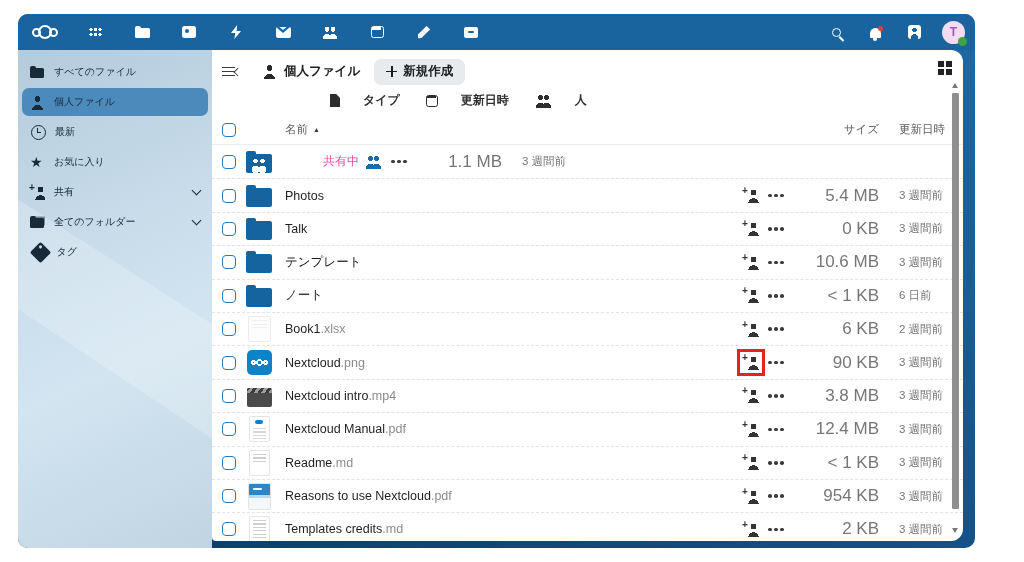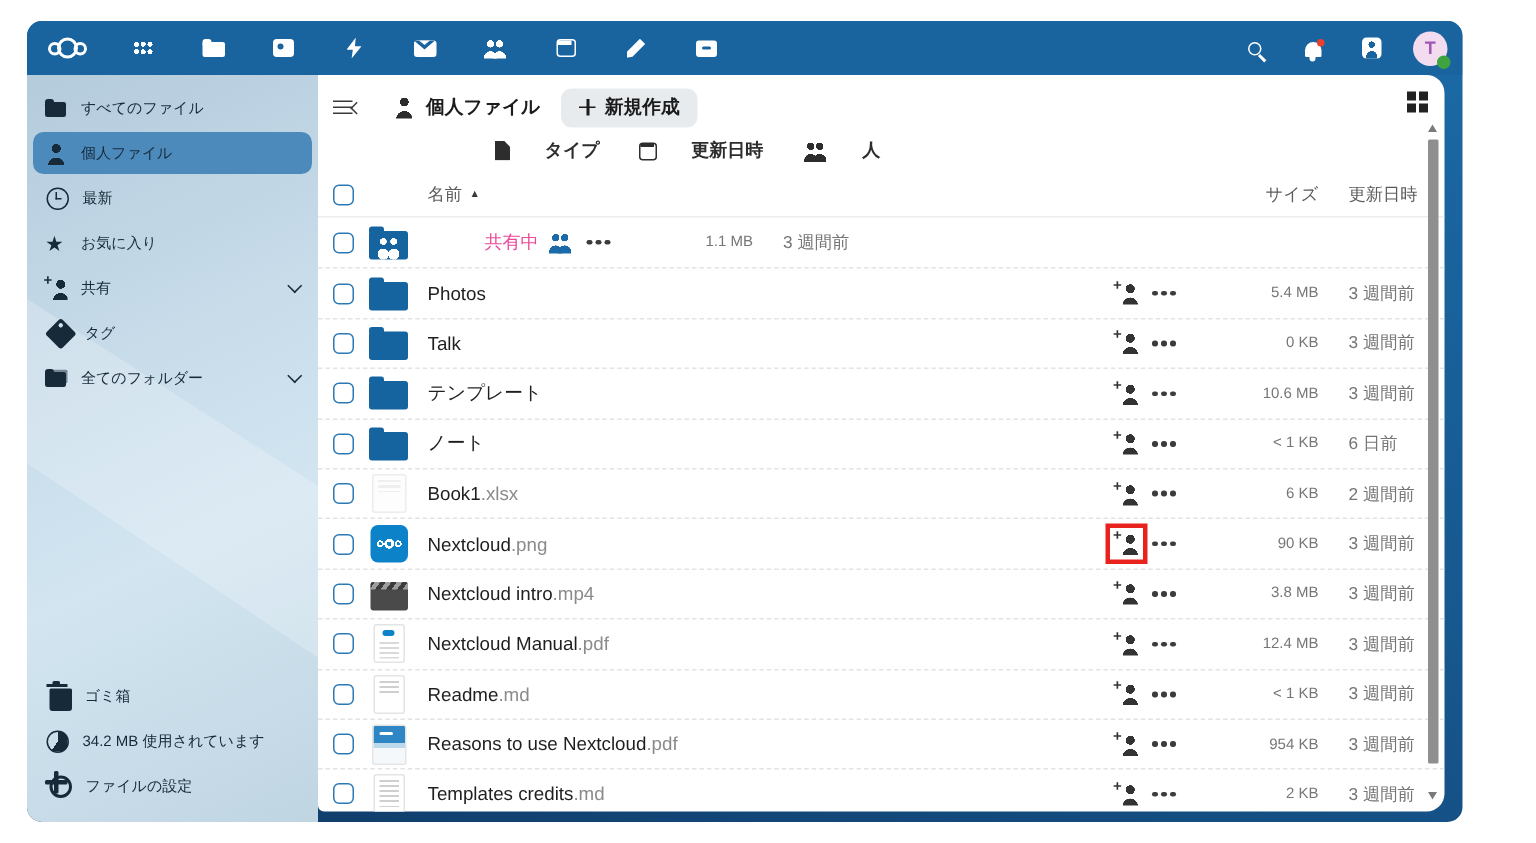--- a/index.html
+++ b/index.html
@@ -147,21 +147,21 @@
   .thumbcell{width:26px;margin-left:10px;display:flex;justify-content:center;flex:none;}
   .fname{flex:1;margin-left:13px;font-size:12.5px;color:#1f1f1f;white-space:nowrap;overflow:hidden;}
   .fname .ext{color:#8b8b8b;font-style:normal;}
   .sharecell{width:110px;display:flex;align-items:center;justify-content:flex-end;gap:7px;flex:none;}
   .sharecell .ic{color:#333;cursor:pointer;}
   .sharedlbl{font-size:12px;color:#ec4899;display:flex;align-items:center;gap:6px;cursor:pointer;}
   .sharedlbl .ic{color:#1a6ba8;}
   .annotated{outline:3px solid #e8231d;outline-offset:3px;}
   .dotscell{width:34px;display:flex;justify-content:center;flex:none;}
   .i-dots{width:3.6px;height:3.6px;border-radius:50%;background:#3c3c3c;box-shadow:6px 0 0 #3c3c3c,12px 0 0 #3c3c3c;margin-right:12px;cursor:pointer;}
-  .sizecell{width:86px;text-align:right;font-size:10px;color:#767676;flex:none;}
+  .sizecell{width:86px;text-align:right;font-size:17px;color:#767676;flex:none;}
   .modcell{width:72px;padding-left:20px;font-size:11.5px;color:#767676;flex:none;}
 
   
   .th{position:relative;display:inline-block;}
   .t-folder,.t-folder-shared{width:26px;height:19px;background:#15649f;border-radius:2px;margin-top:3px;}
   .t-folder::before,.t-folder-shared::before{content:"";position:absolute;left:0;top:-3px;width:10px;height:4px;background:#15649f;border-radius:2px 2px 0 0;}
   .t-folder-shared::after{content:"";position:absolute;inset:0;background:
     radial-gradient(circle 2.3px at 9.5px 7px,#fff 98%,transparent),
     radial-gradient(circle 2.3px at 16.5px 7px,#fff 98%,transparent),
     radial-gradient(circle 3.8px at 9.5px 15.5px,#fff 98%,transparent),
@@ -277,41 +277,27 @@
             <div class="nav-item">
     <span class="nicon ic i-star"></span>
     <span class="nlabel">お気に入り</span>
   </div>
             <div class="nav-item">
     <span class="nicon ic i-person-plus"></span>
     <span class="nlabel">共有</span>
   <span class="chev ic i-chev"></span>
             </div>
             <div class="nav-item">
-    <span class="nicon ic i-tag"></span>
-    <span class="nlabel">タグ</span>
-  </div>
-            <div class="nav-item">
     <span class="nicon ic i-folder-multi"></span>
     <span class="nlabel">全てのフォルダー</span>
   <span class="chev ic i-chev"></span>
             </div>
-          </div>
-        <div class="sb-footer" id="nav-footer">
             <div class="nav-item">
-    <span class="nicon ic i-trash"></span>
-    <span class="nlabel">ゴミ箱</span>
-  </div>
-            <div class="nav-item">
-    <span class="nicon ic i-quota"></span>
-    <span class="nlabel">34.2 MB 使用されています</span>
-  </div>
-            <div class="nav-item">
-    <span class="nicon ic i-gear"></span>
-    <span class="nlabel">ファイルの設定</span>
+    <span class="nicon ic i-tag"></span>
+    <span class="nlabel">タグ</span>
   </div>
           </div>
       </div>
     </div>
 
     <div class="card">
       <div class="chead">
         <span class="i-navtoggle"></span>
         <span class="breadcrumb">
           <span class="ic i-person"></span>

